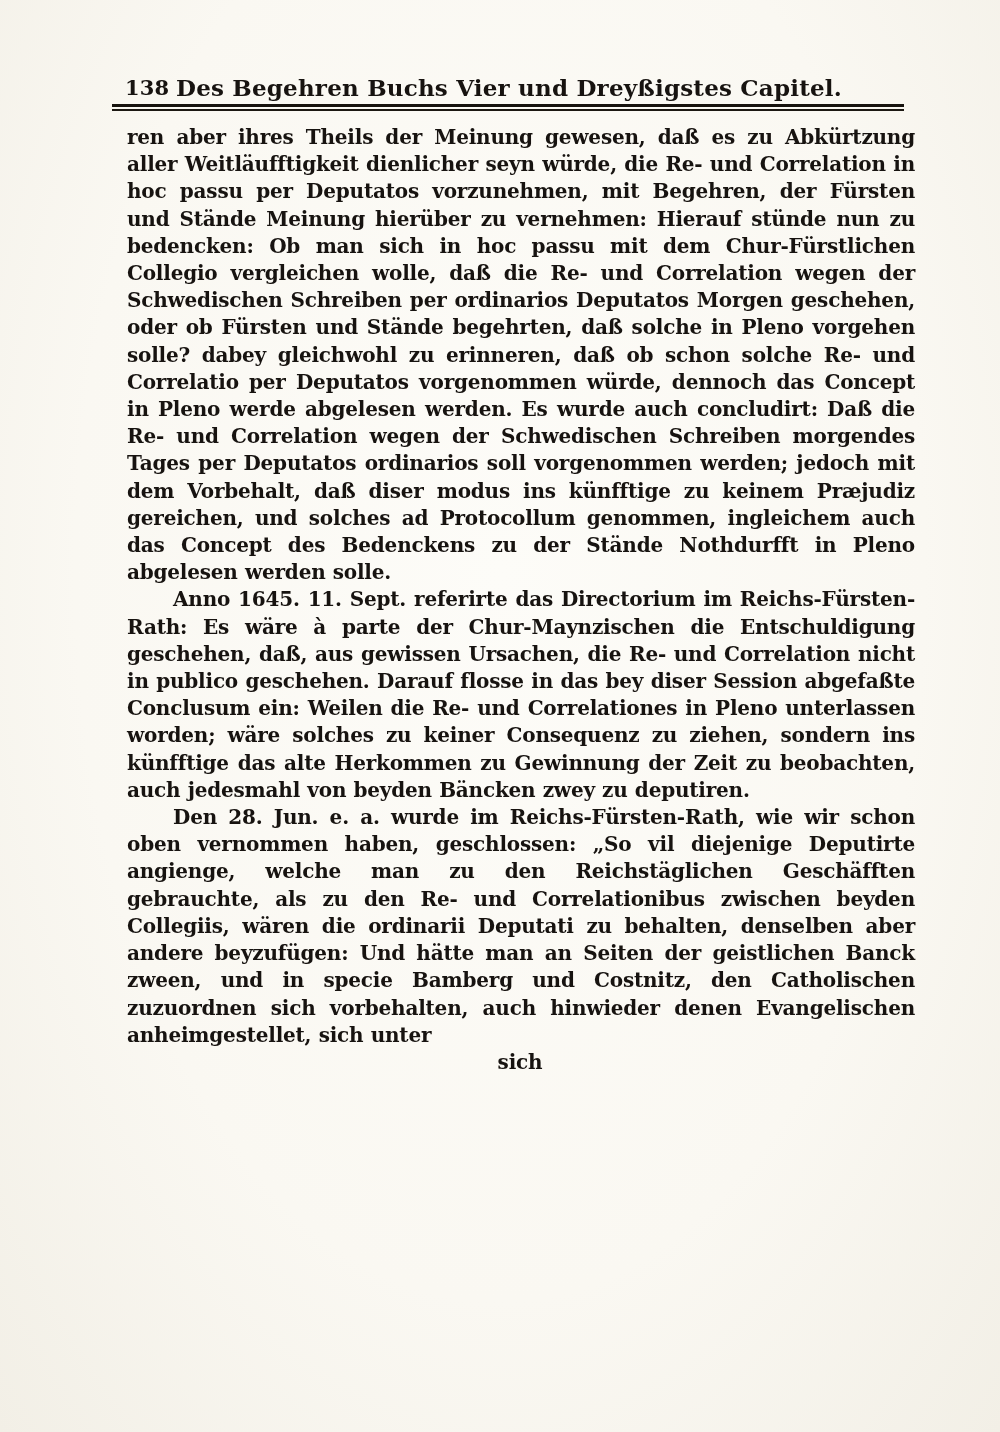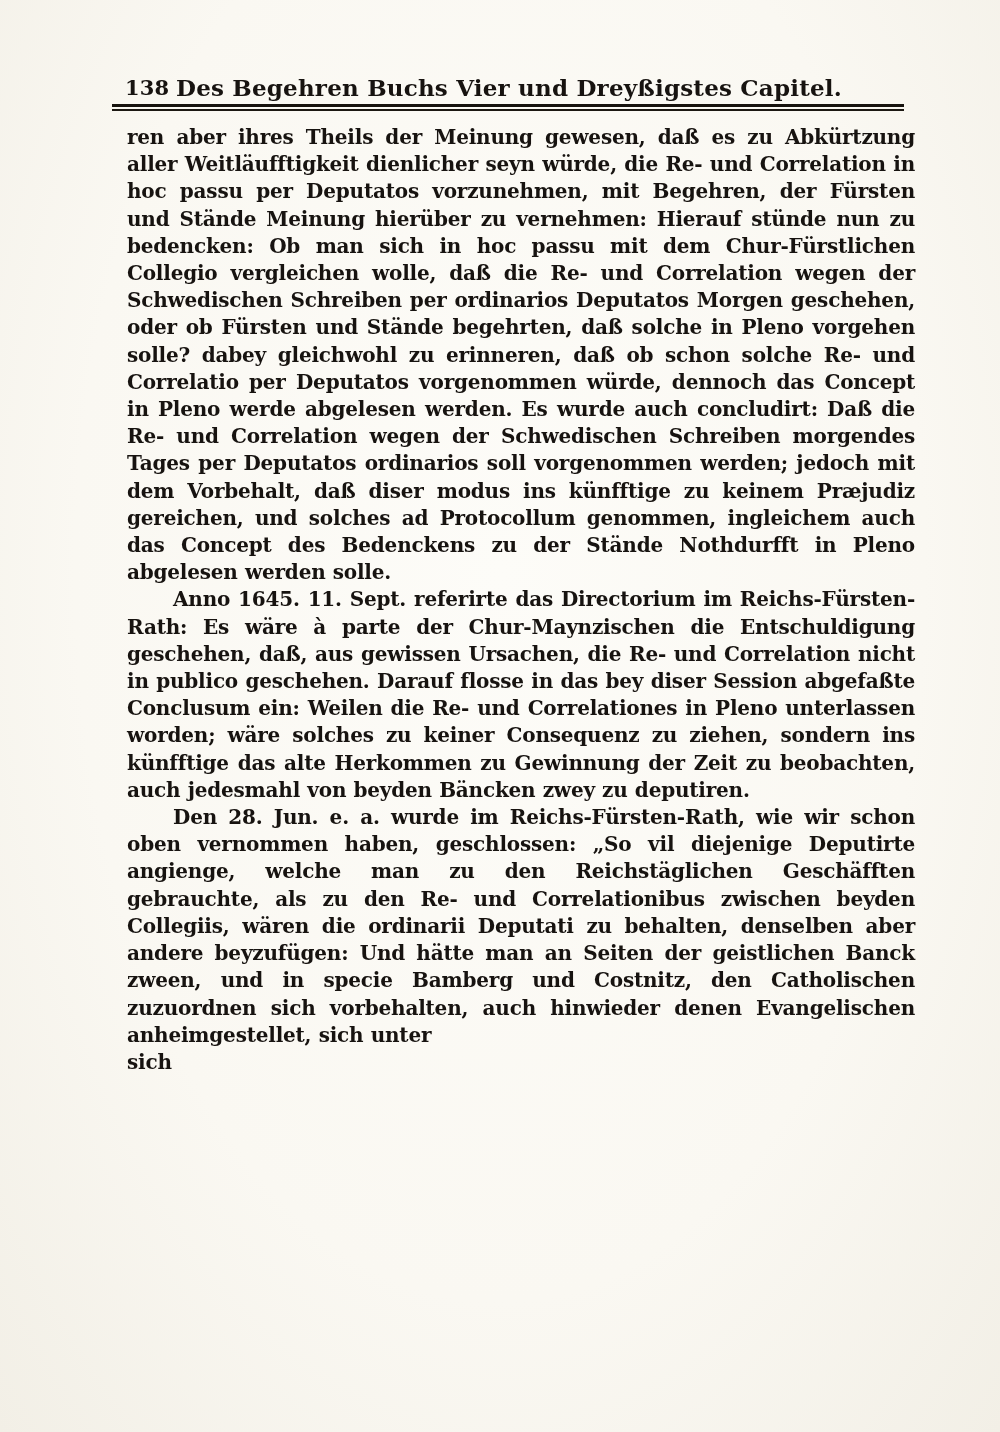--- a/index.html
+++ b/index.html
@@ -63,21 +63,21 @@
     word-spacing: 0.5px;
     margin-left: 12px;
   }
   .para {
     margin: 0;
   }
   .para.indent {
     text-indent: 46px;
   }
   .catchword {
-    text-align: left;
+    text-align: center;
     padding-right: 2px;
     font-weight: 700;
   }
 </style>
 </head>
 <body>
 
 <div class="page">
 
   <header class="running-head">

